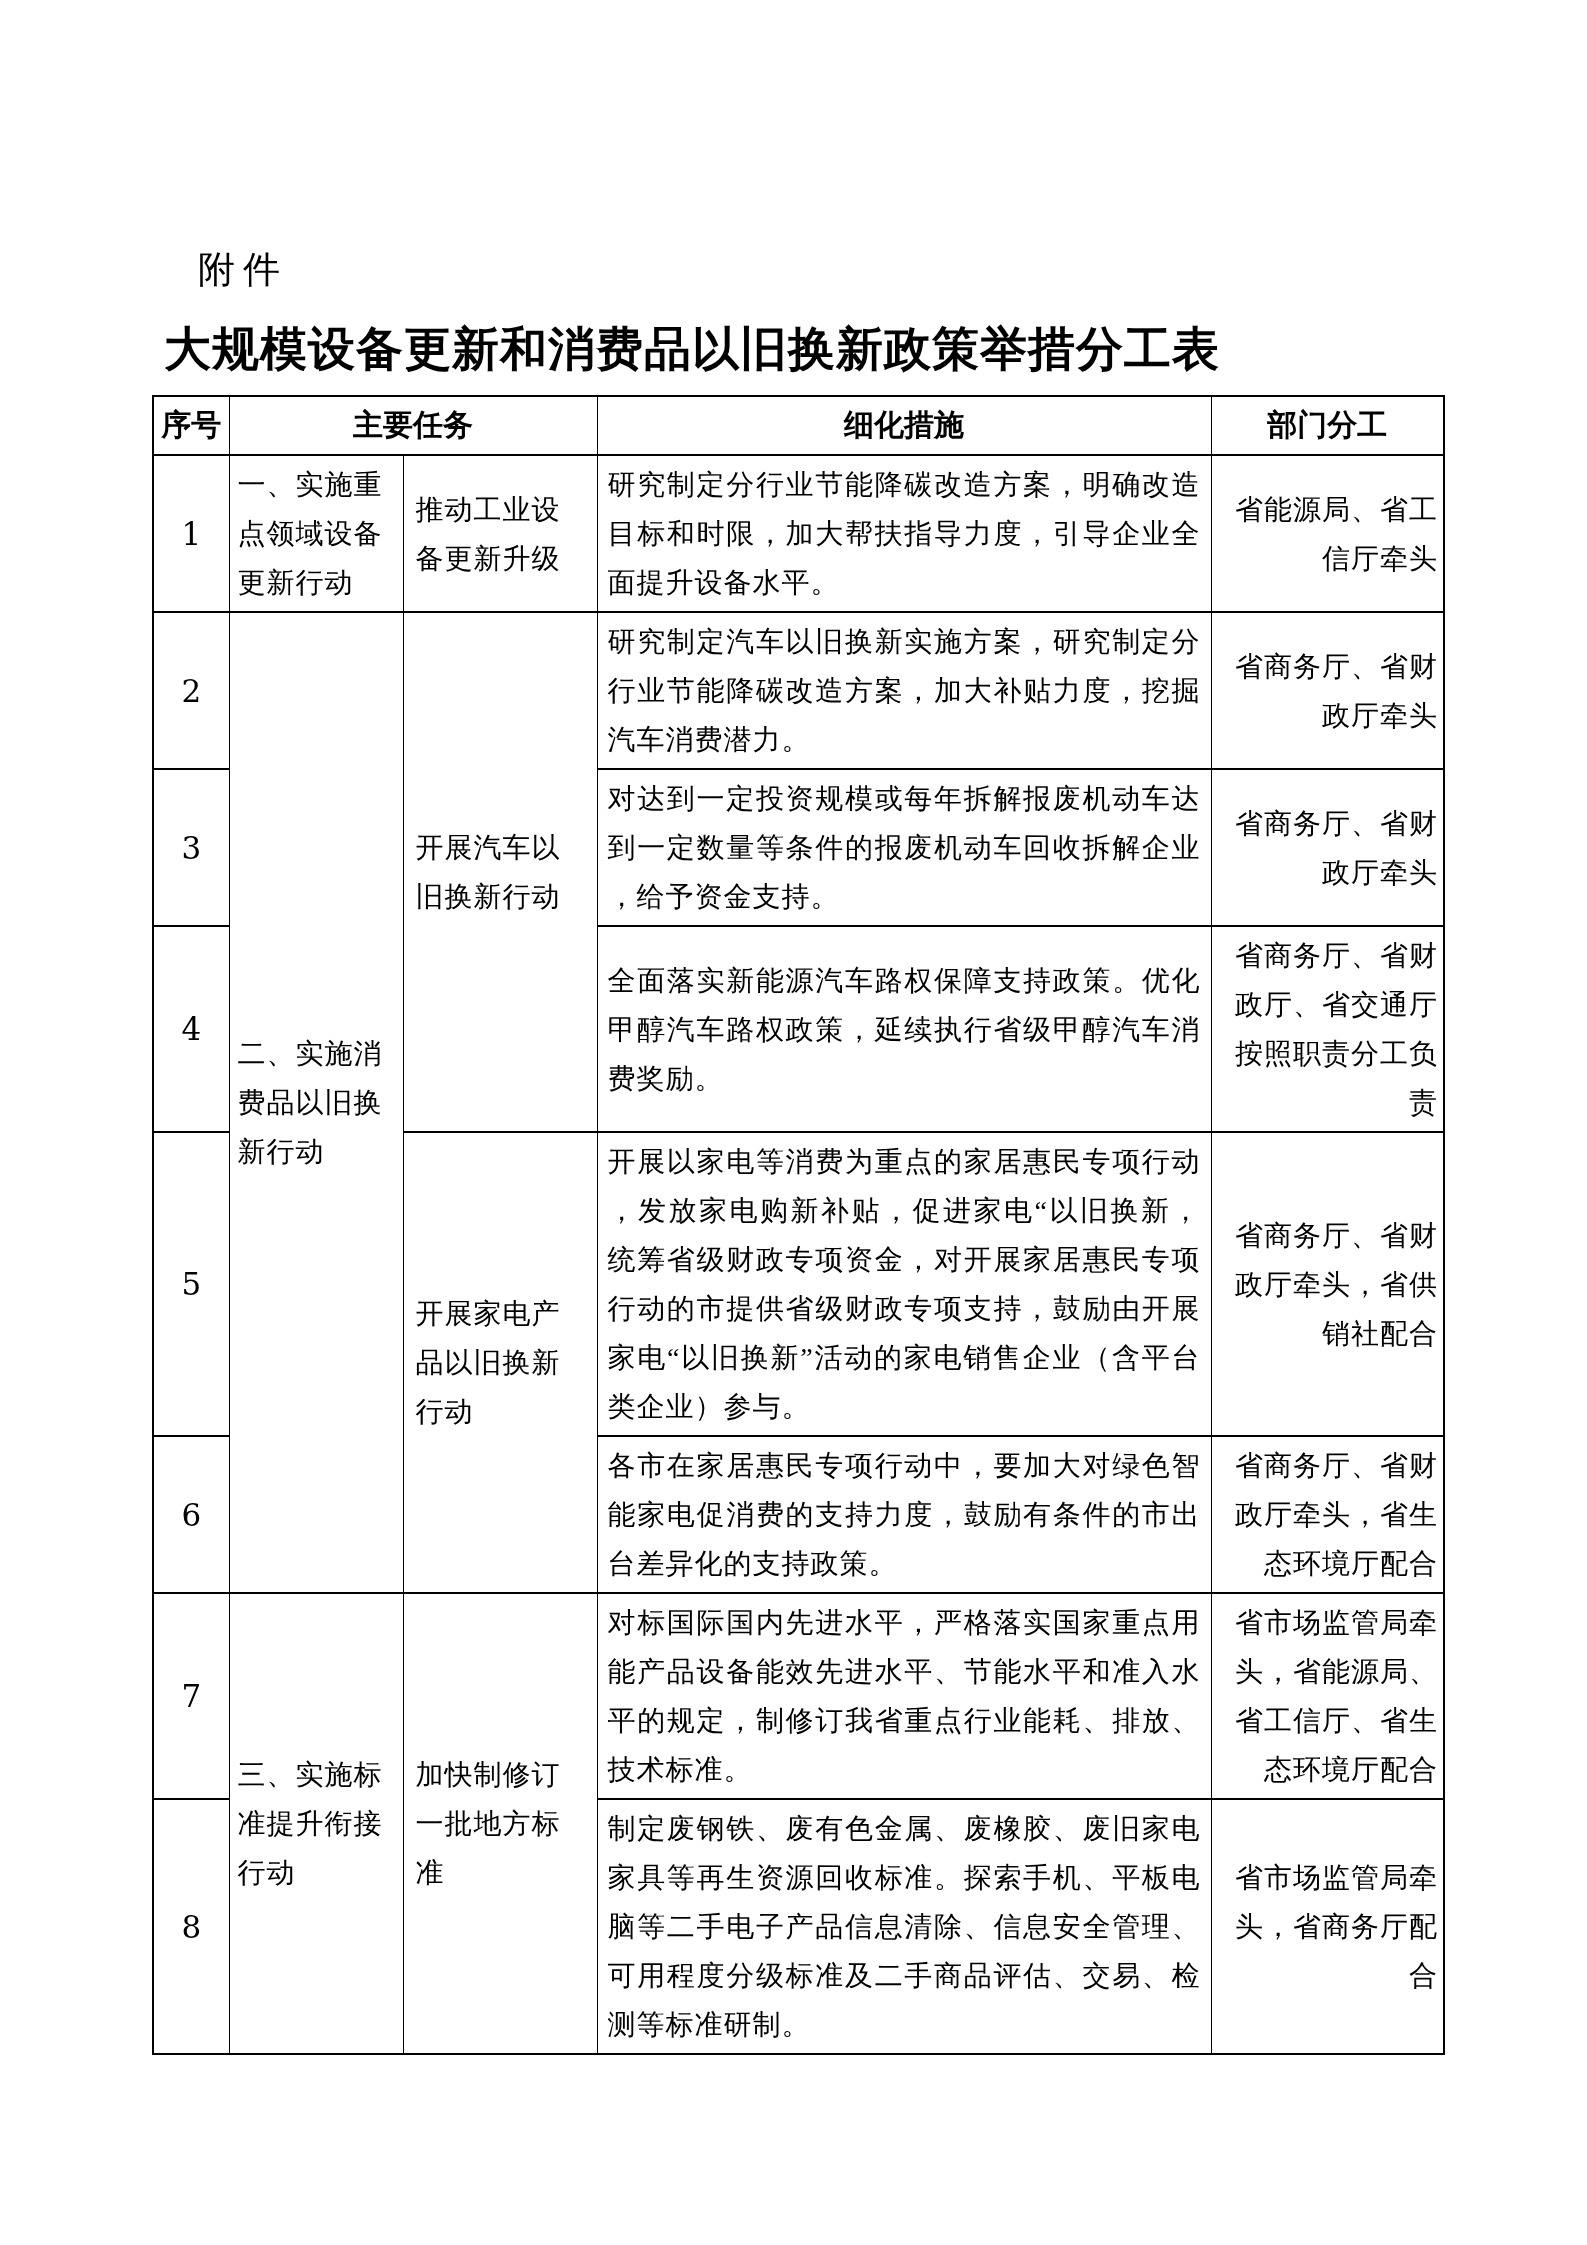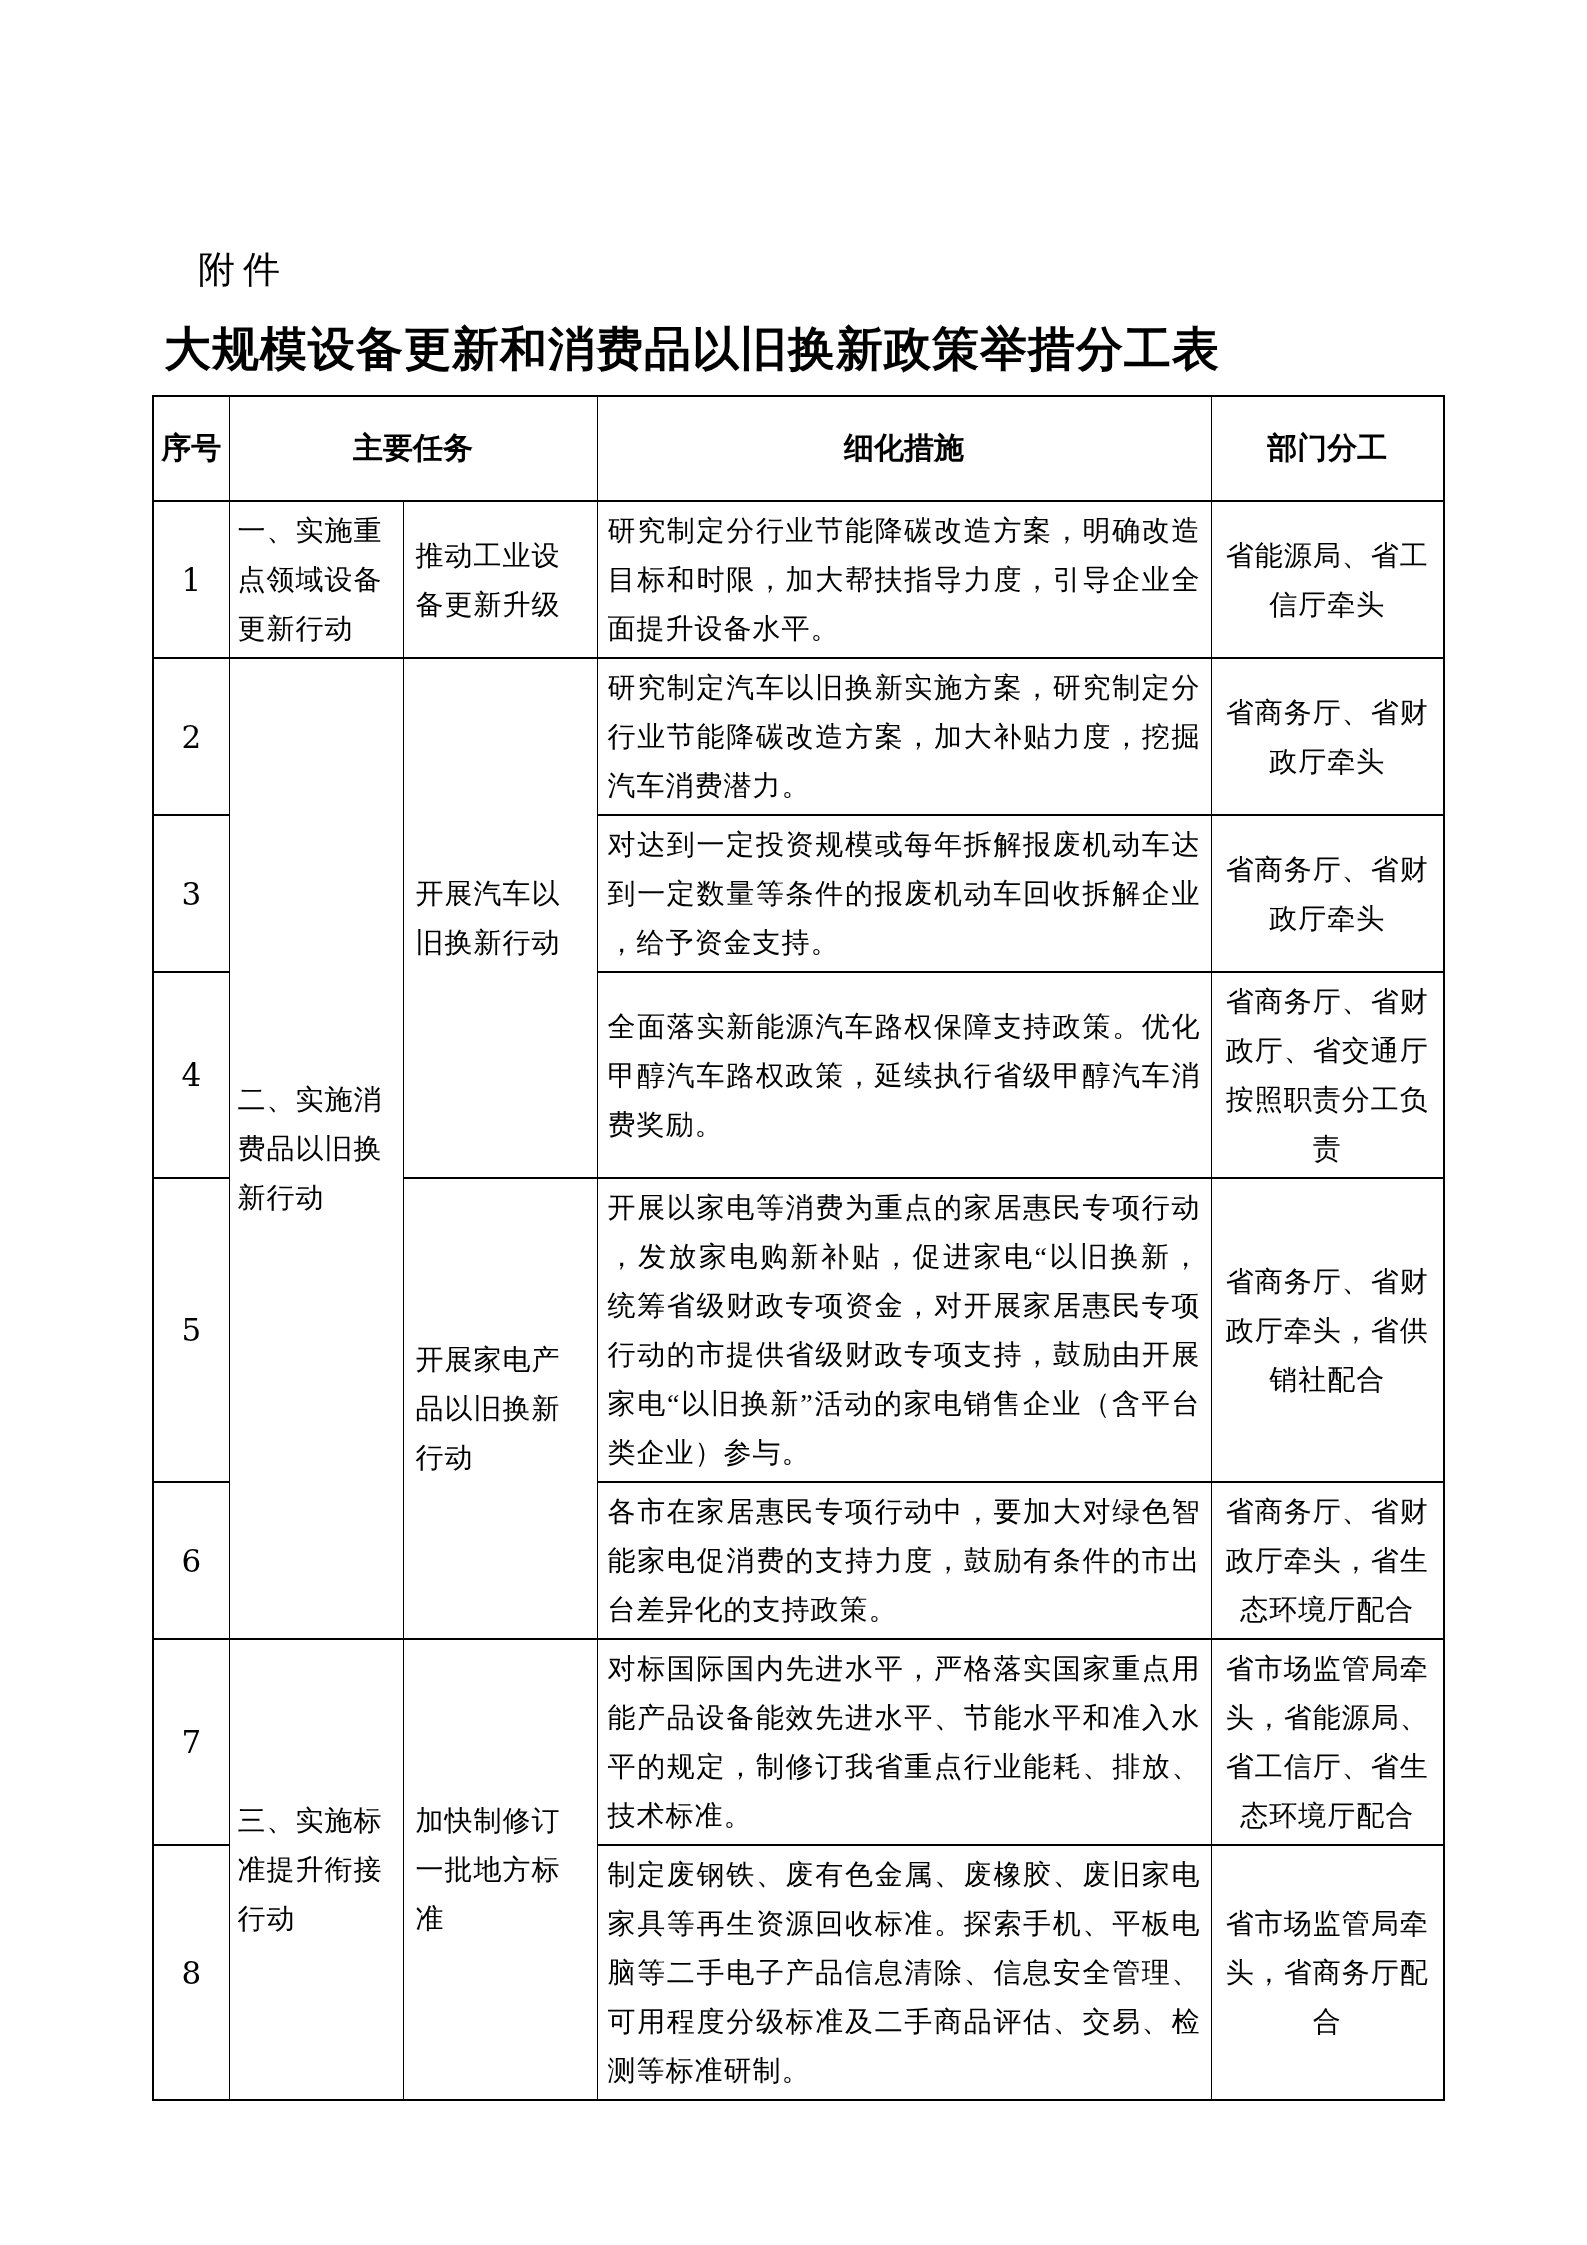--- a/index.html
+++ b/index.html
@@ -86,41 +86,41 @@
     word-break: break-all;
     line-break: anywhere;
   }
   td.cell-task-a { padding: 4px 8px;  text-align: left; }
   td.cell-task-b { padding: 4px 12px; text-align: left; margin-top: 12px; }
   td.cell-measure {
     padding: 4px 10px;
     text-align: justify;
     text-justify: inter-ideograph;
   }
-  td.cell-division { padding: 4px 12px; text-align: center; }
+  td.cell-division { padding: 4px 5px; text-align: right; }
 </style>
 </head>
 <body>
 
 <div class="page">
 
   <div class="attachment">附件</div>
 
   <h1 class="doc-title">大规模设备更新和消费品以旧换新政策举措分工表</h1>
 
   <table class="policy">
     <colgroup>
       <col style="width:76px">
       <col style="width:174px">
       <col style="width:194px">
       <col style="width:614px">
       <col style="width:233px">
     </colgroup>
     <thead>
-      <tr style="height:105px">
+      <tr style="height:59px">
         <th>序号</th>
         <th colspan="2">主要任务</th>
         <th>细化措施</th>
         <th>部门分工</th>
       </tr>
     </thead>
     <tbody id="policy-body">
         <tr style="height: 150px;">
           <td class="cell-index">1</td>
           <td class="cell-task-a">一、实施重点领域设备更新行动</td>

